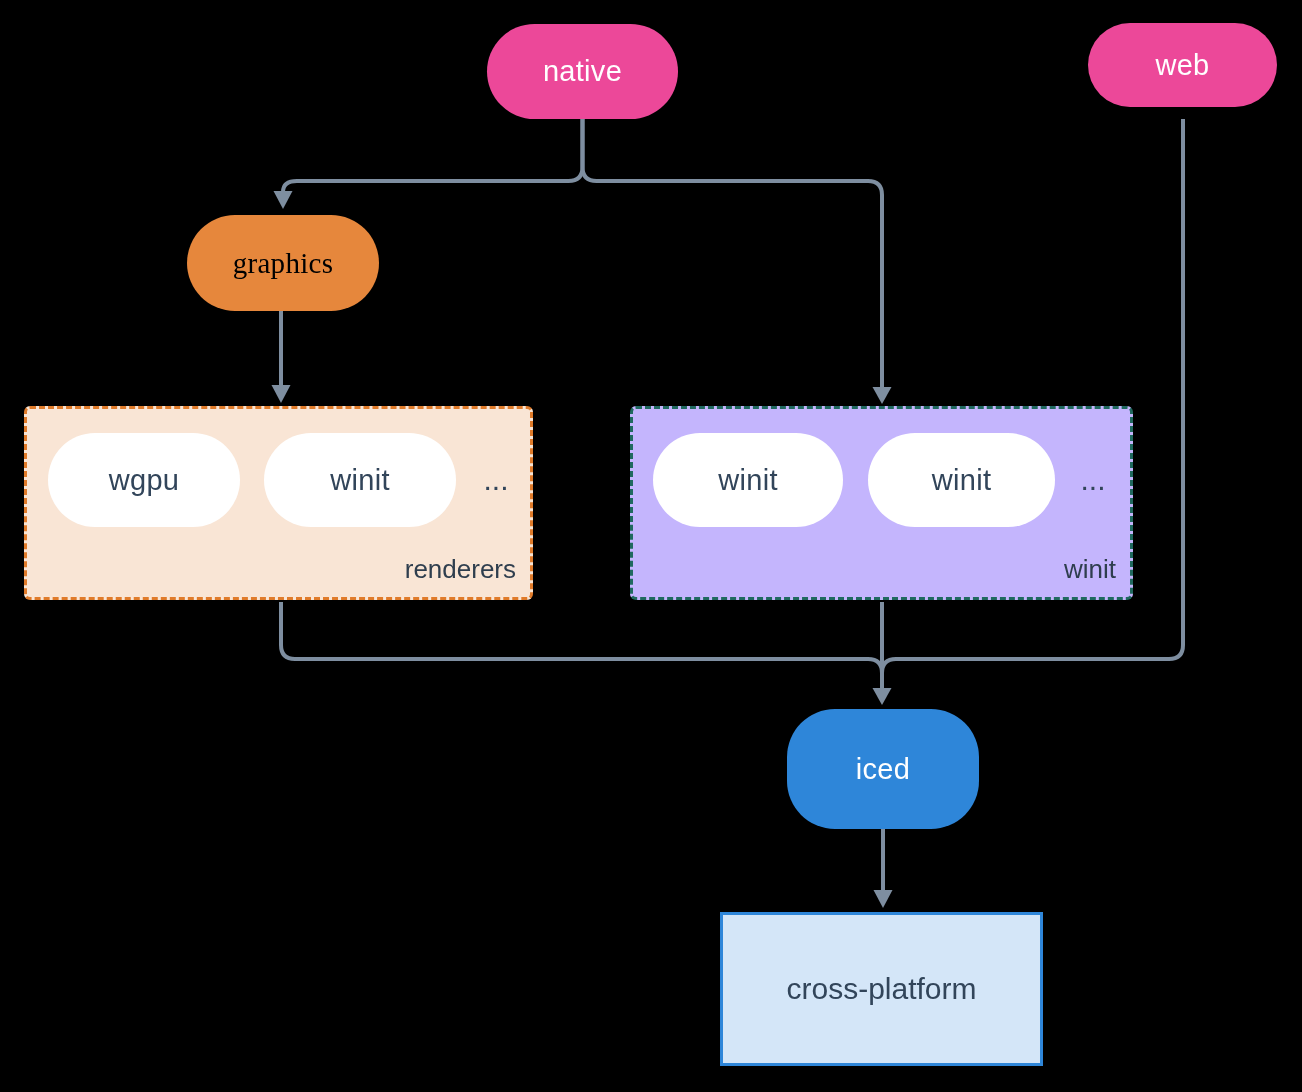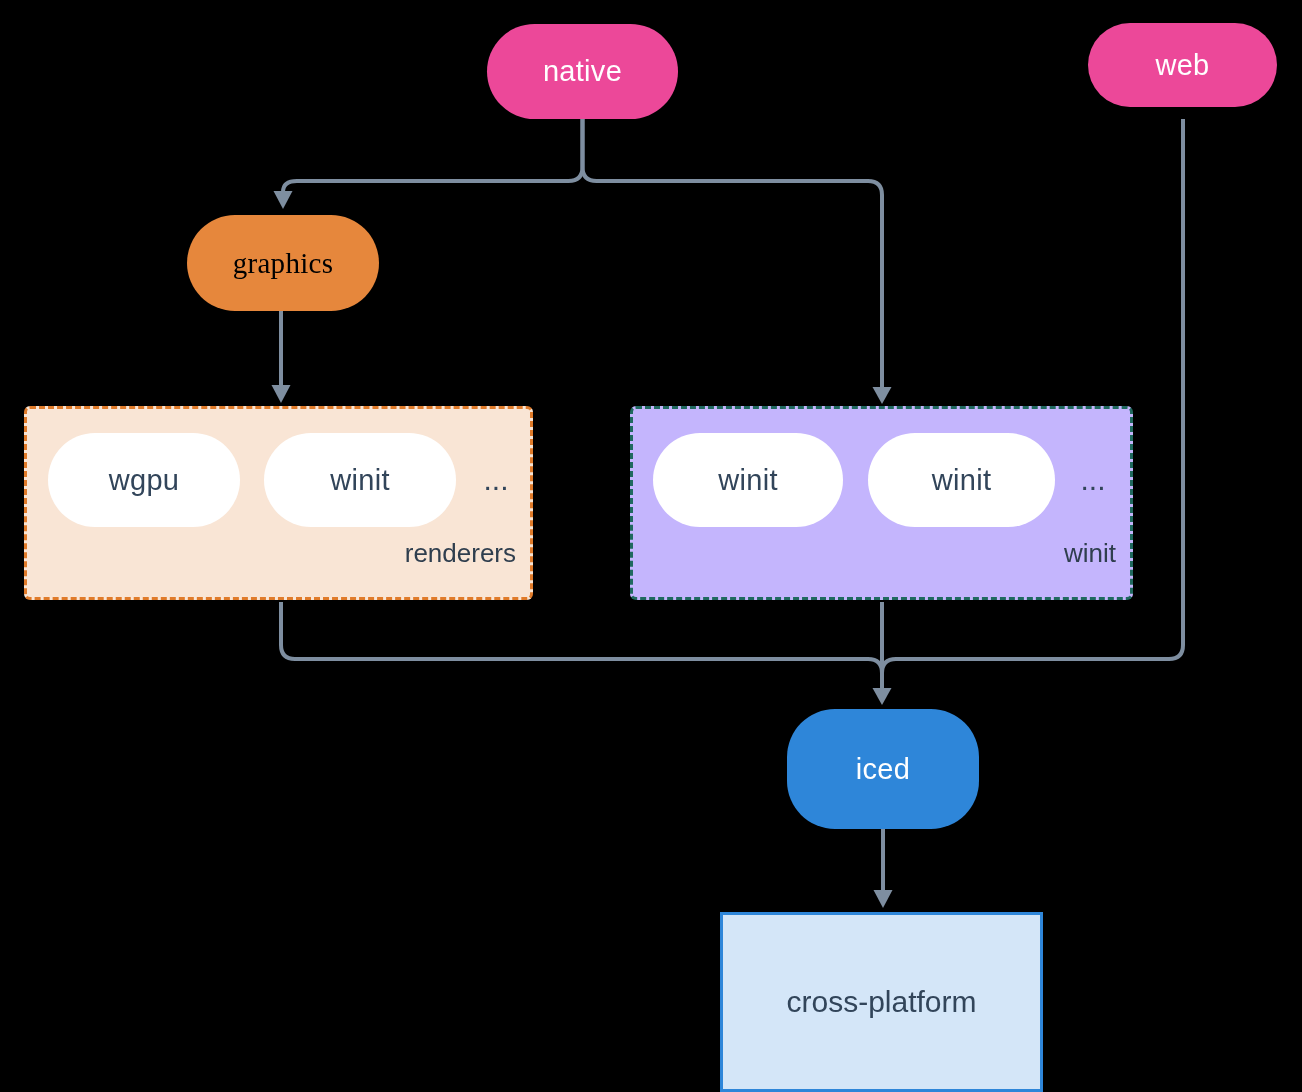--- a/index.html
+++ b/index.html
@@ -82,30 +82,30 @@
     width: 52px;
     display: flex;
     align-items: center;
     justify-content: center;
     color: #32455a;
     font-size: 30px;
   }
   .group-label {
     position: absolute;
     right: 14px;
-    bottom: 28px;
+    bottom: 12px;
     font-size: 26px;
     color: #2f3e4e;
   }
   .app-box {
     position: absolute;
     left: 720px;
     top: 912px;
     width: 323px;
-    height: 180px;
+    height: 154px;
     box-sizing: border-box;
     background: #d4e6f8;
     border: 3px solid #2e86d9;
     display: flex;
     flex-direction: row;
     align-items: center;
     justify-content: center;
     color: #32455a;
     font-size: 30px;
     line-height: 46px;

